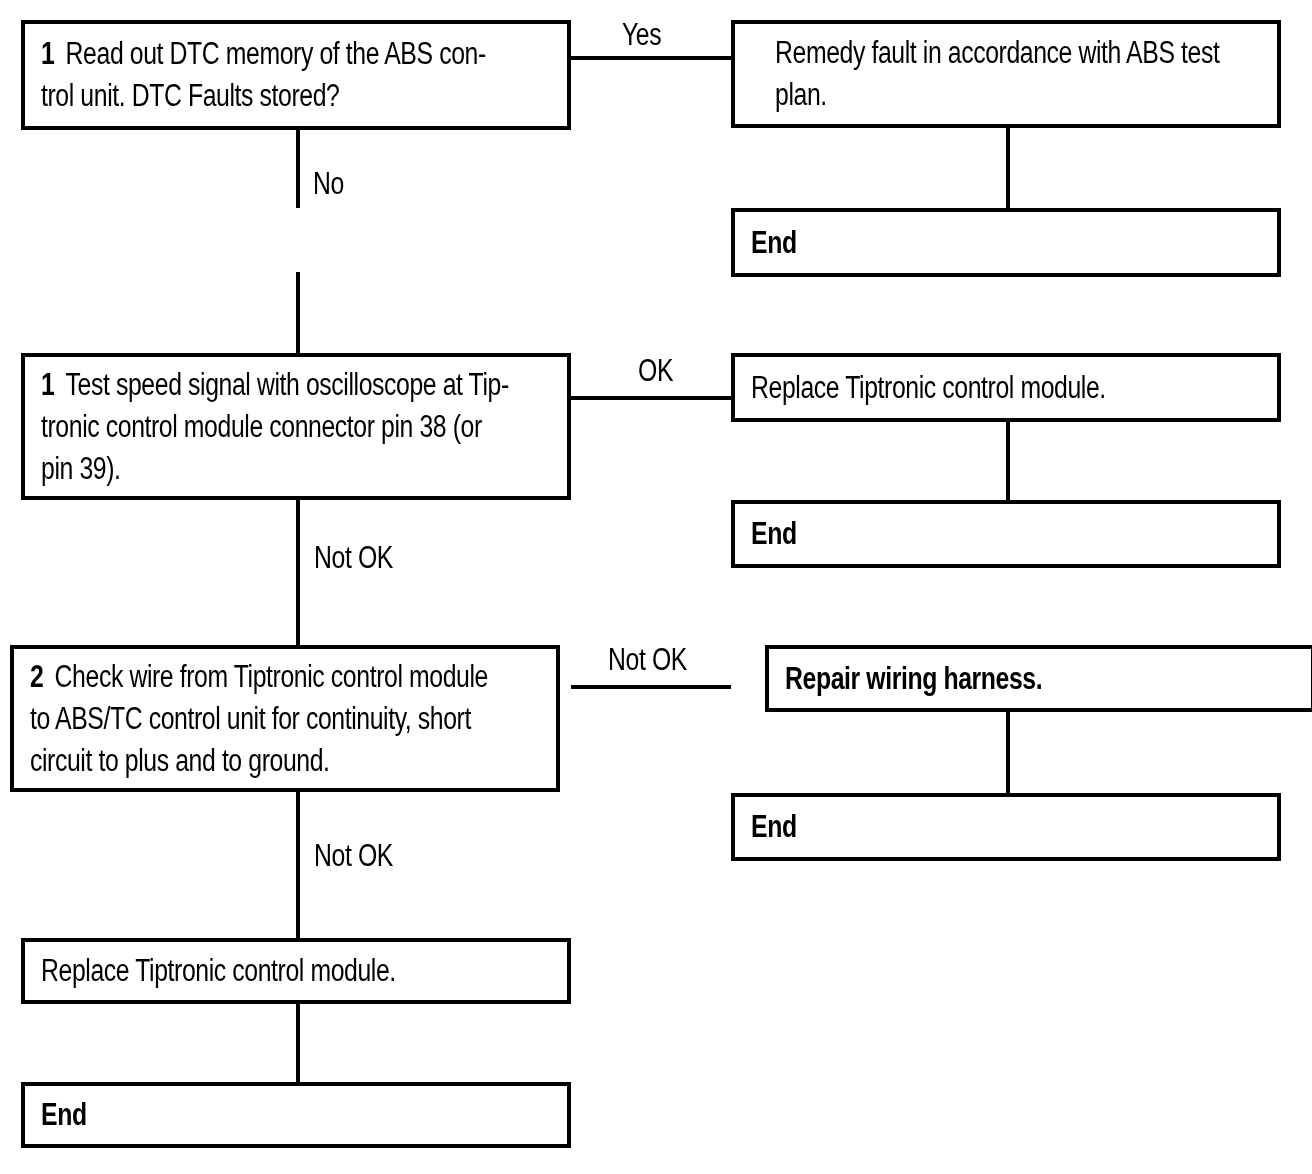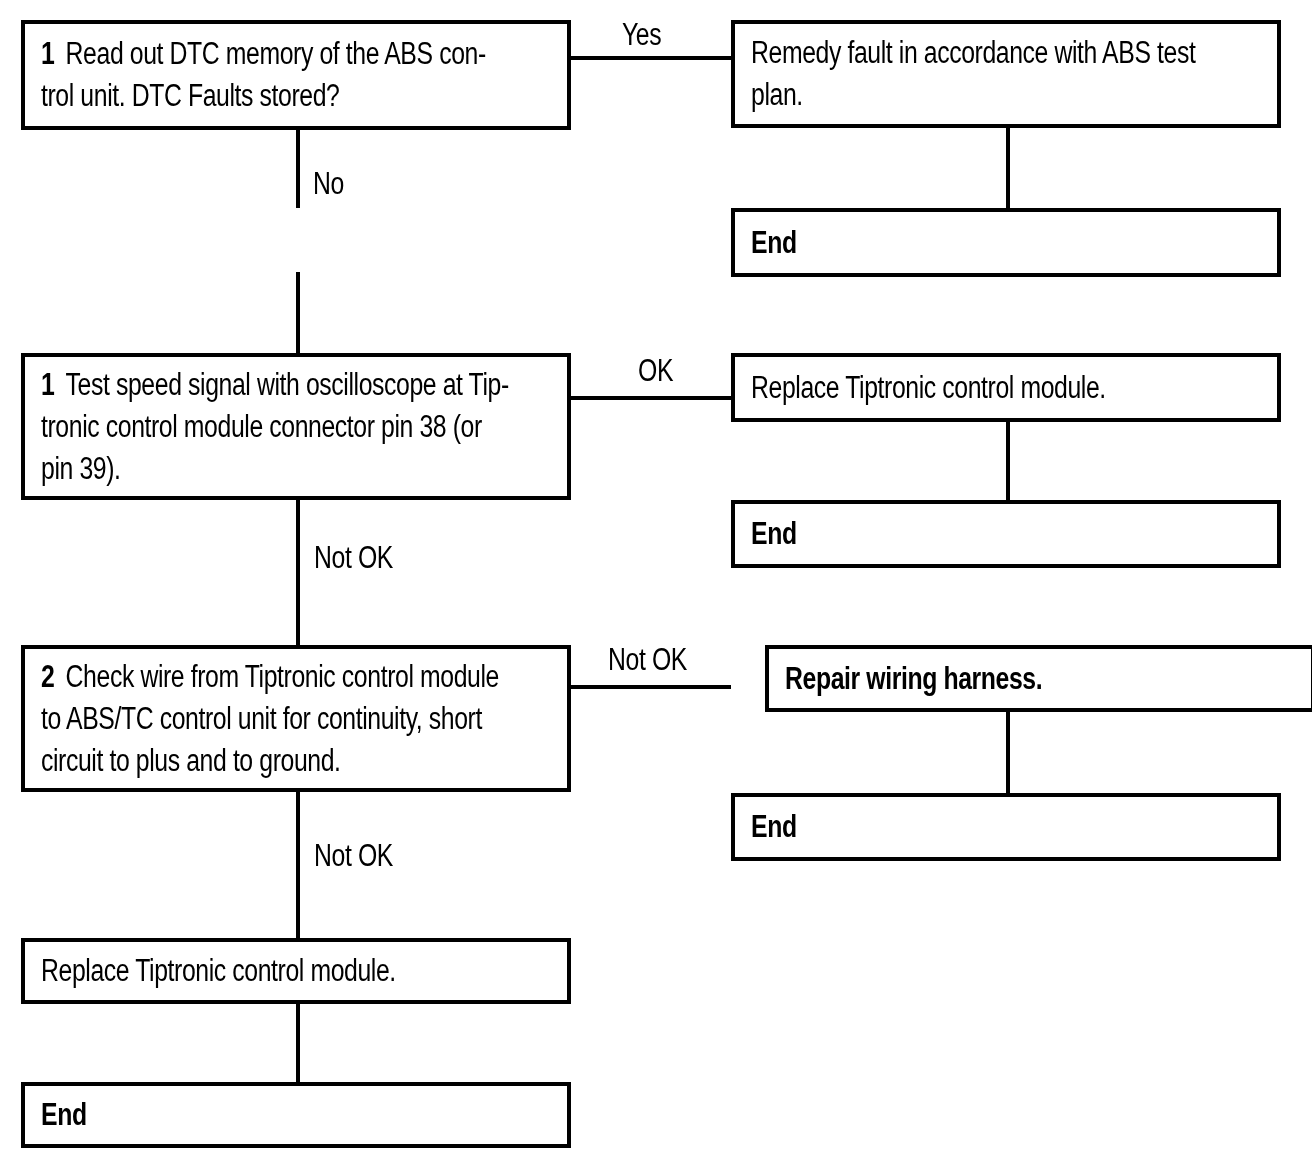--- a/index.html
+++ b/index.html
@@ -68,37 +68,37 @@
   </div>
 
   <div class="box" style="left:13px; top:353px; width:550px; height:147px;">
     <div class="btext">
       <div><b class="num">1</b><span>Test speed signal with oscilloscope at Tip-</span></div>
       <div>tronic control module connector pin 38 (or</div>
       <div>pin 39).</div>
     </div>
   </div>
 
-  <div class="box" style="left:13px; top:645px; width:550px; height:147px;">
+  <div class="box" style="left:2px; top:645px; width:550px; height:147px;">
     <div class="btext">
       <div><b class="num">2</b><span>Check wire from Tiptronic control module</span></div>
       <div>to ABS/TC control unit for continuity, short</div>
       <div>circuit to plus and to ground.</div>
     </div>
   </div>
 
   <div class="box" style="left:13px; top:938px; width:550px; height:66px;">
     <div class="btext">Replace Tiptronic control module.</div>
   </div>
 
   <div class="box" style="left:13px; top:1082px; width:550px; height:66px;">
     <div class="btext end-text">End</div>
   </div>
 
-  <div class="box" style="left:723px; top:20px; width:550px; height:108px;">
+  <div class="box" style="left:723px; top:20px; width:550px; height:108px;padding-left:24px;">
     <div class="btext">
       <div>Remedy fault in accordance with ABS test</div>
       <div>plan.</div>
     </div>
   </div>
 
   <div class="box" style="left:723px; top:208px; width:550px; height:69px;">
     <div class="btext end-text">End</div>
   </div>
 

